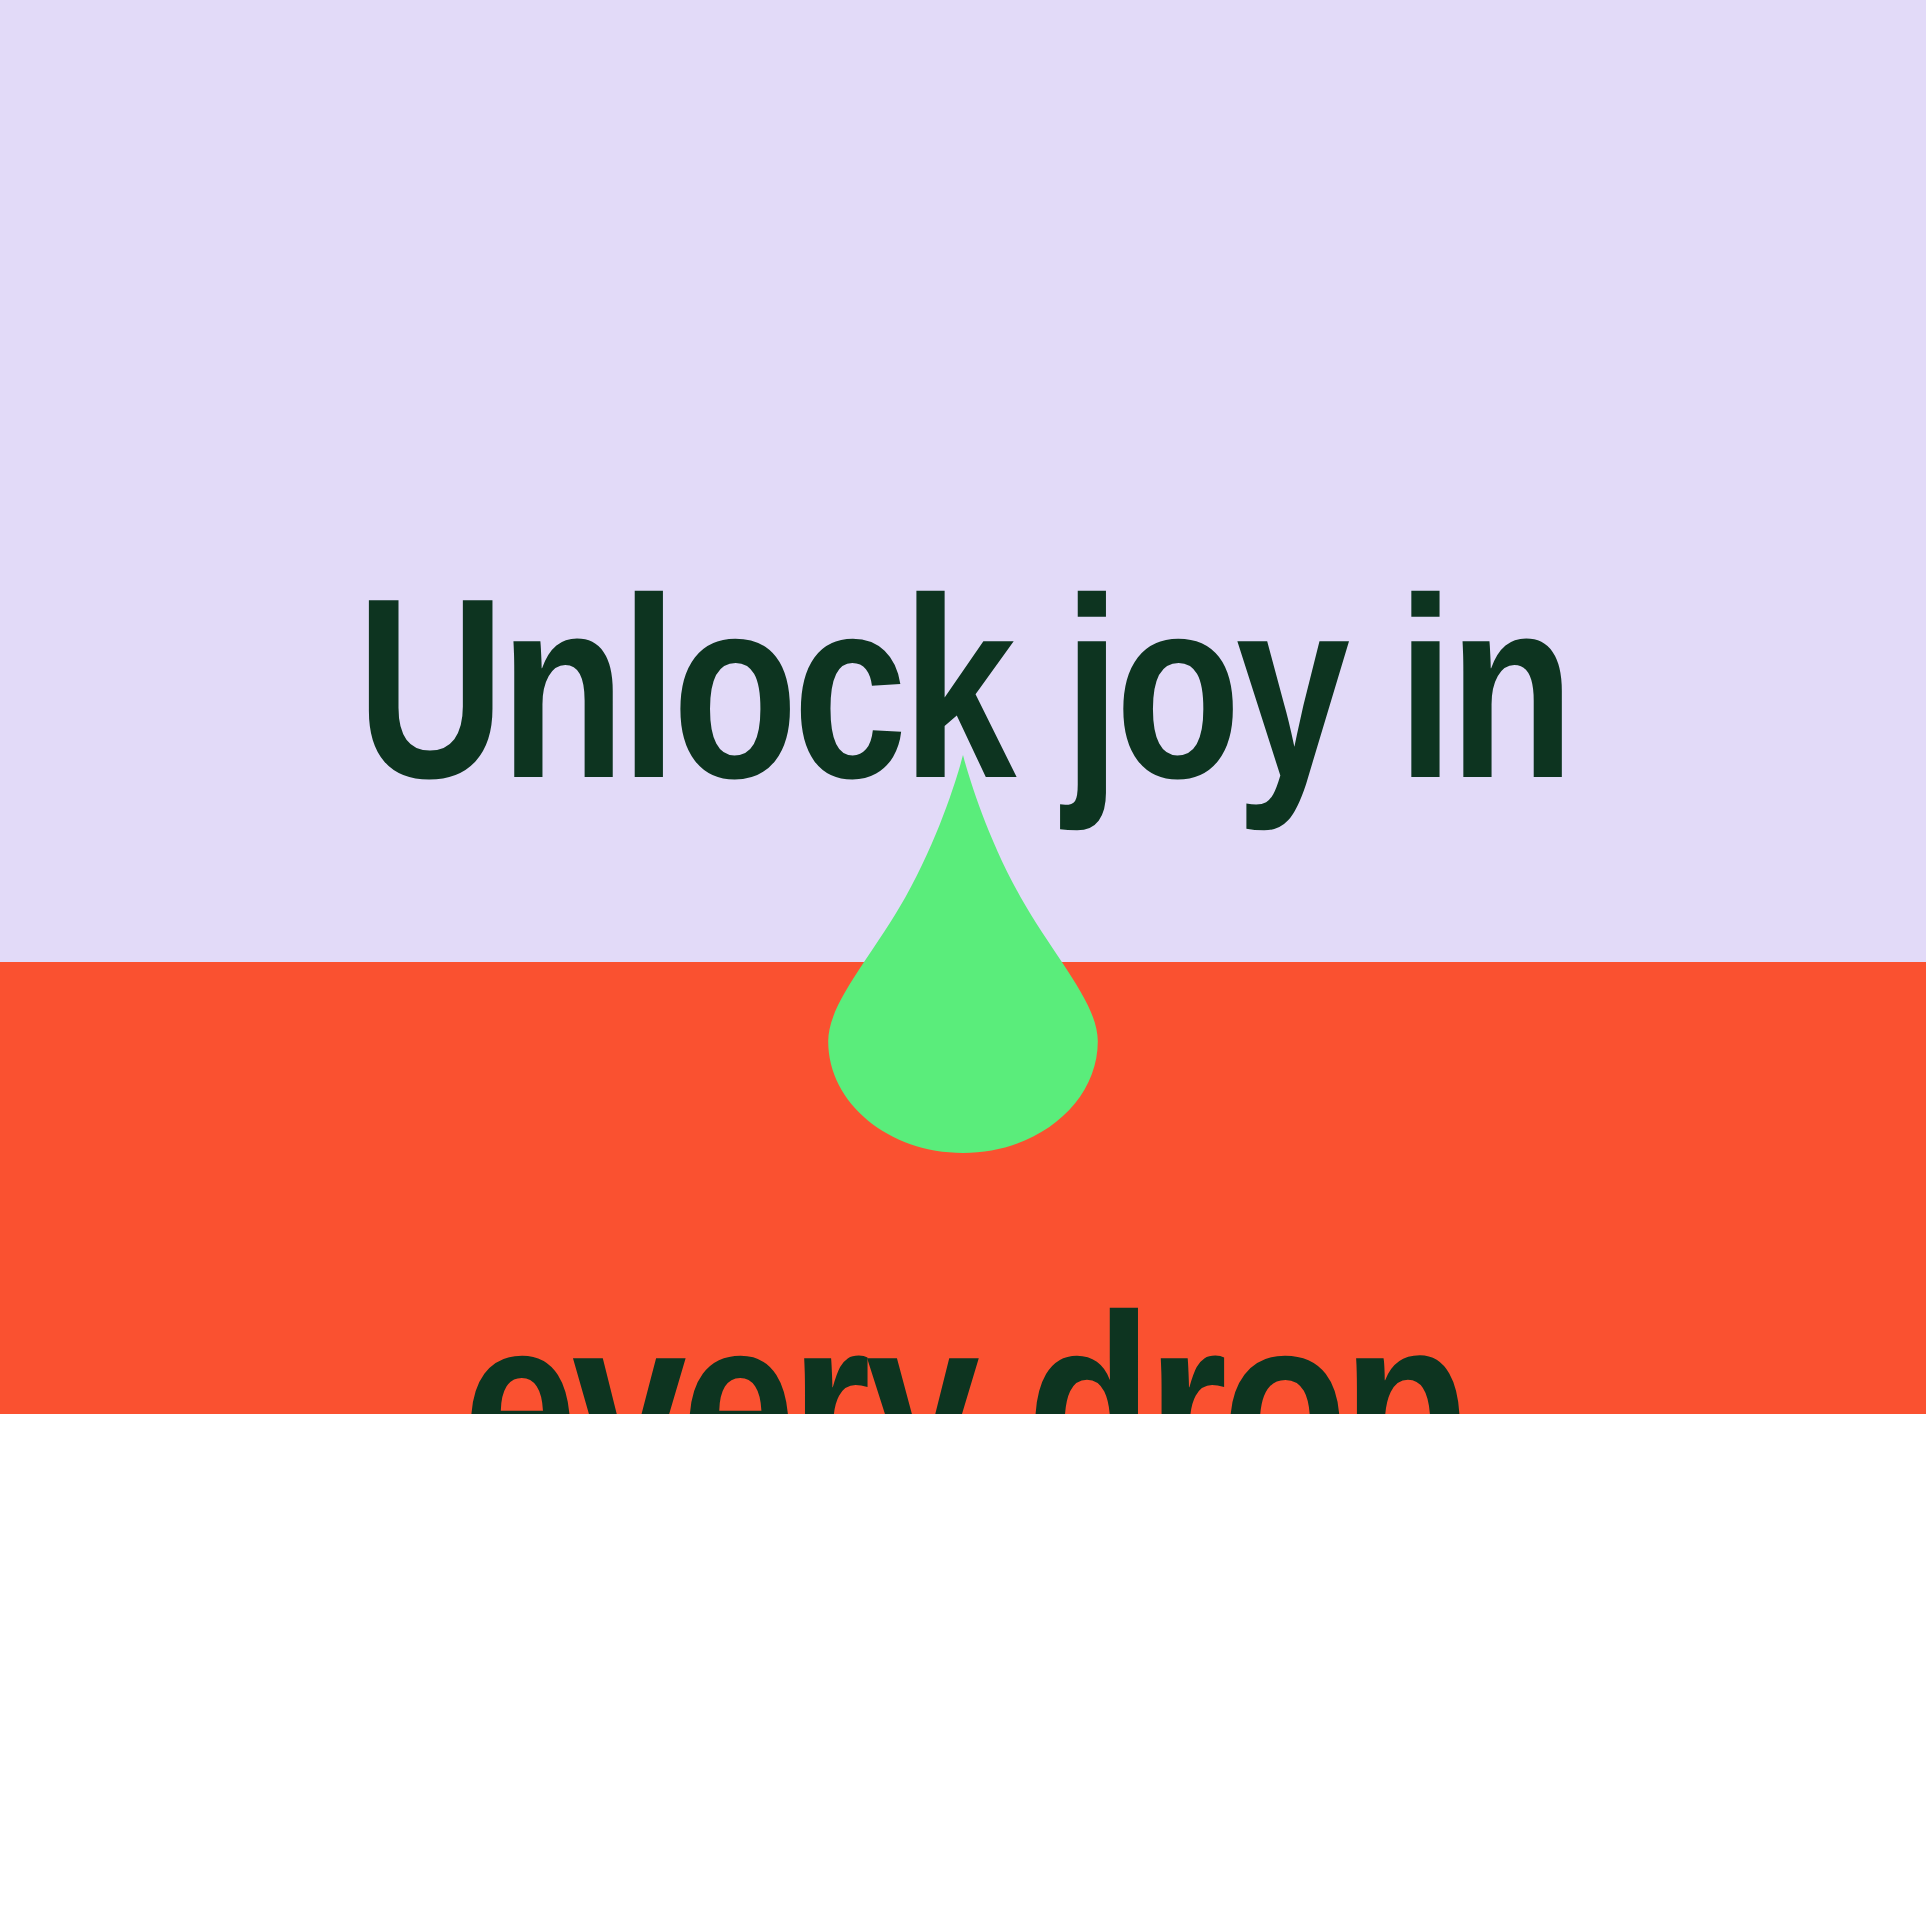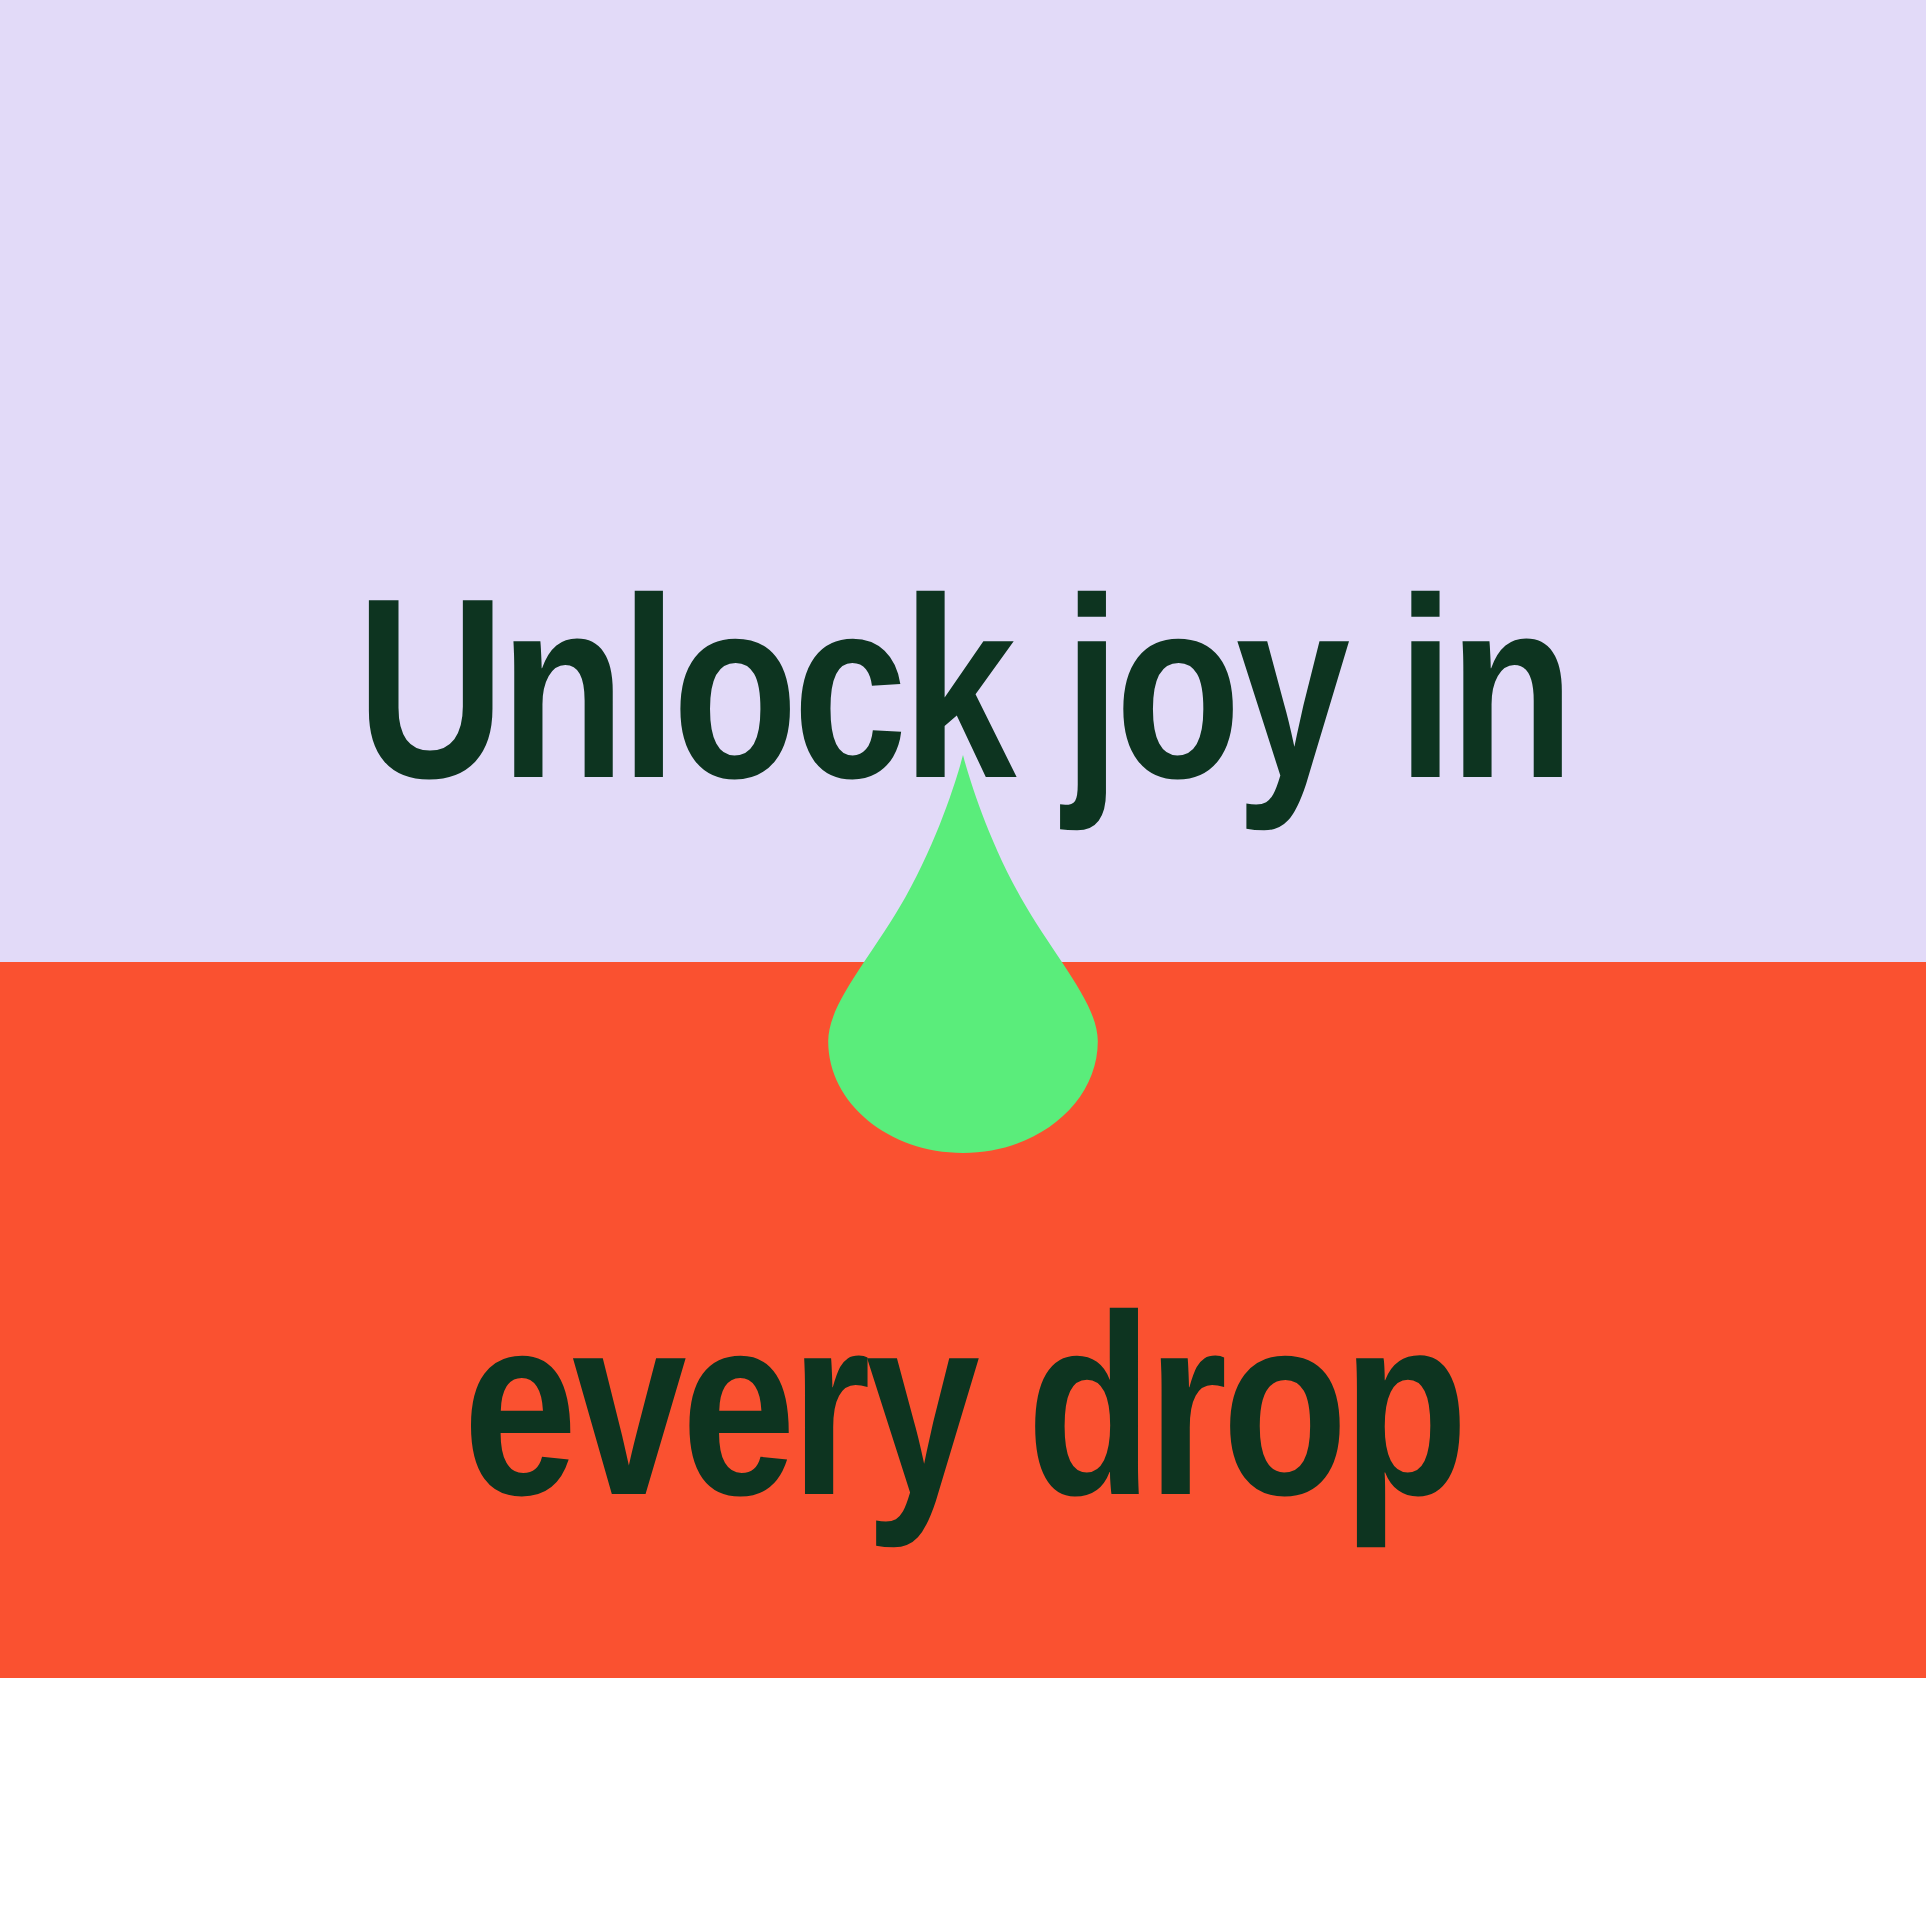--- a/index.html
+++ b/index.html
@@ -5,21 +5,21 @@
   html, body {
     margin: 0;
     padding: 0;
     width: 1926px;
     height: 1926px;
     overflow: hidden;
   }
   #poster {
     position: relative;
     width: 1926px;
-    height: 1678px;
+    height: 1414px;
     overflow: hidden;
     font-family: "Liberation Sans", sans-serif;
   }
   .band {
     position: absolute;
     left: 0;
     width: 1926px;
   }
   #band-top {
     top: 0;

